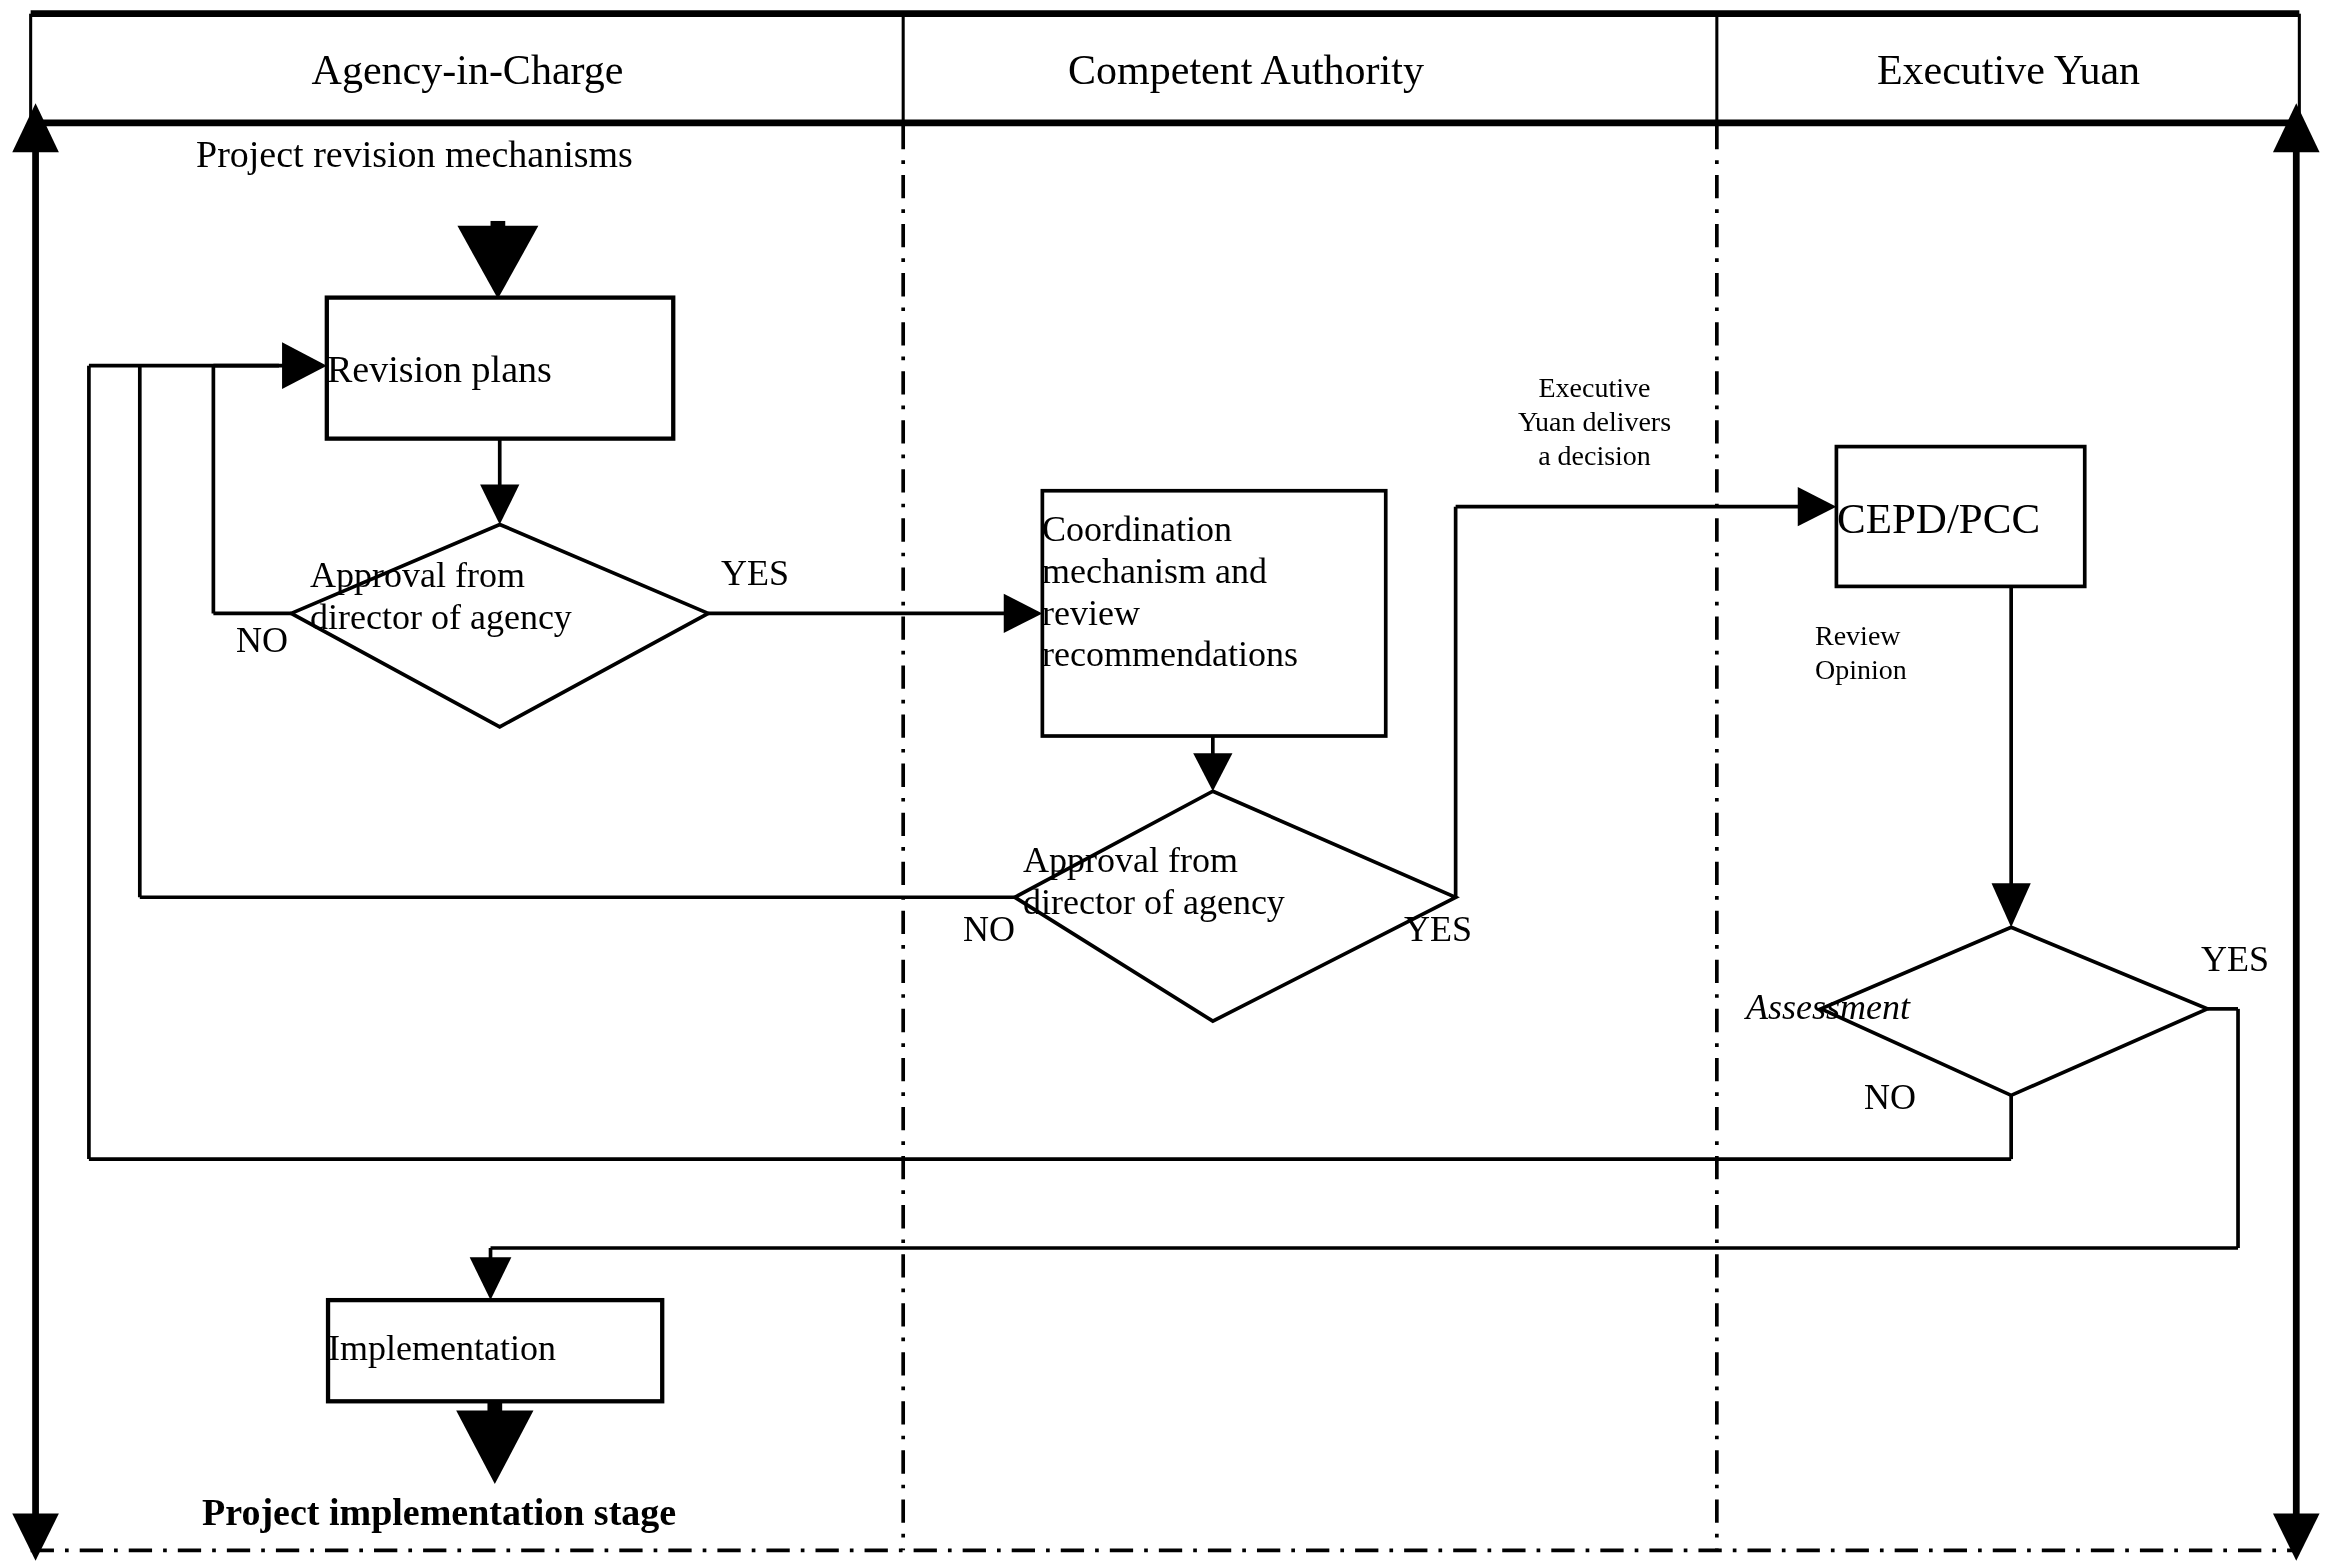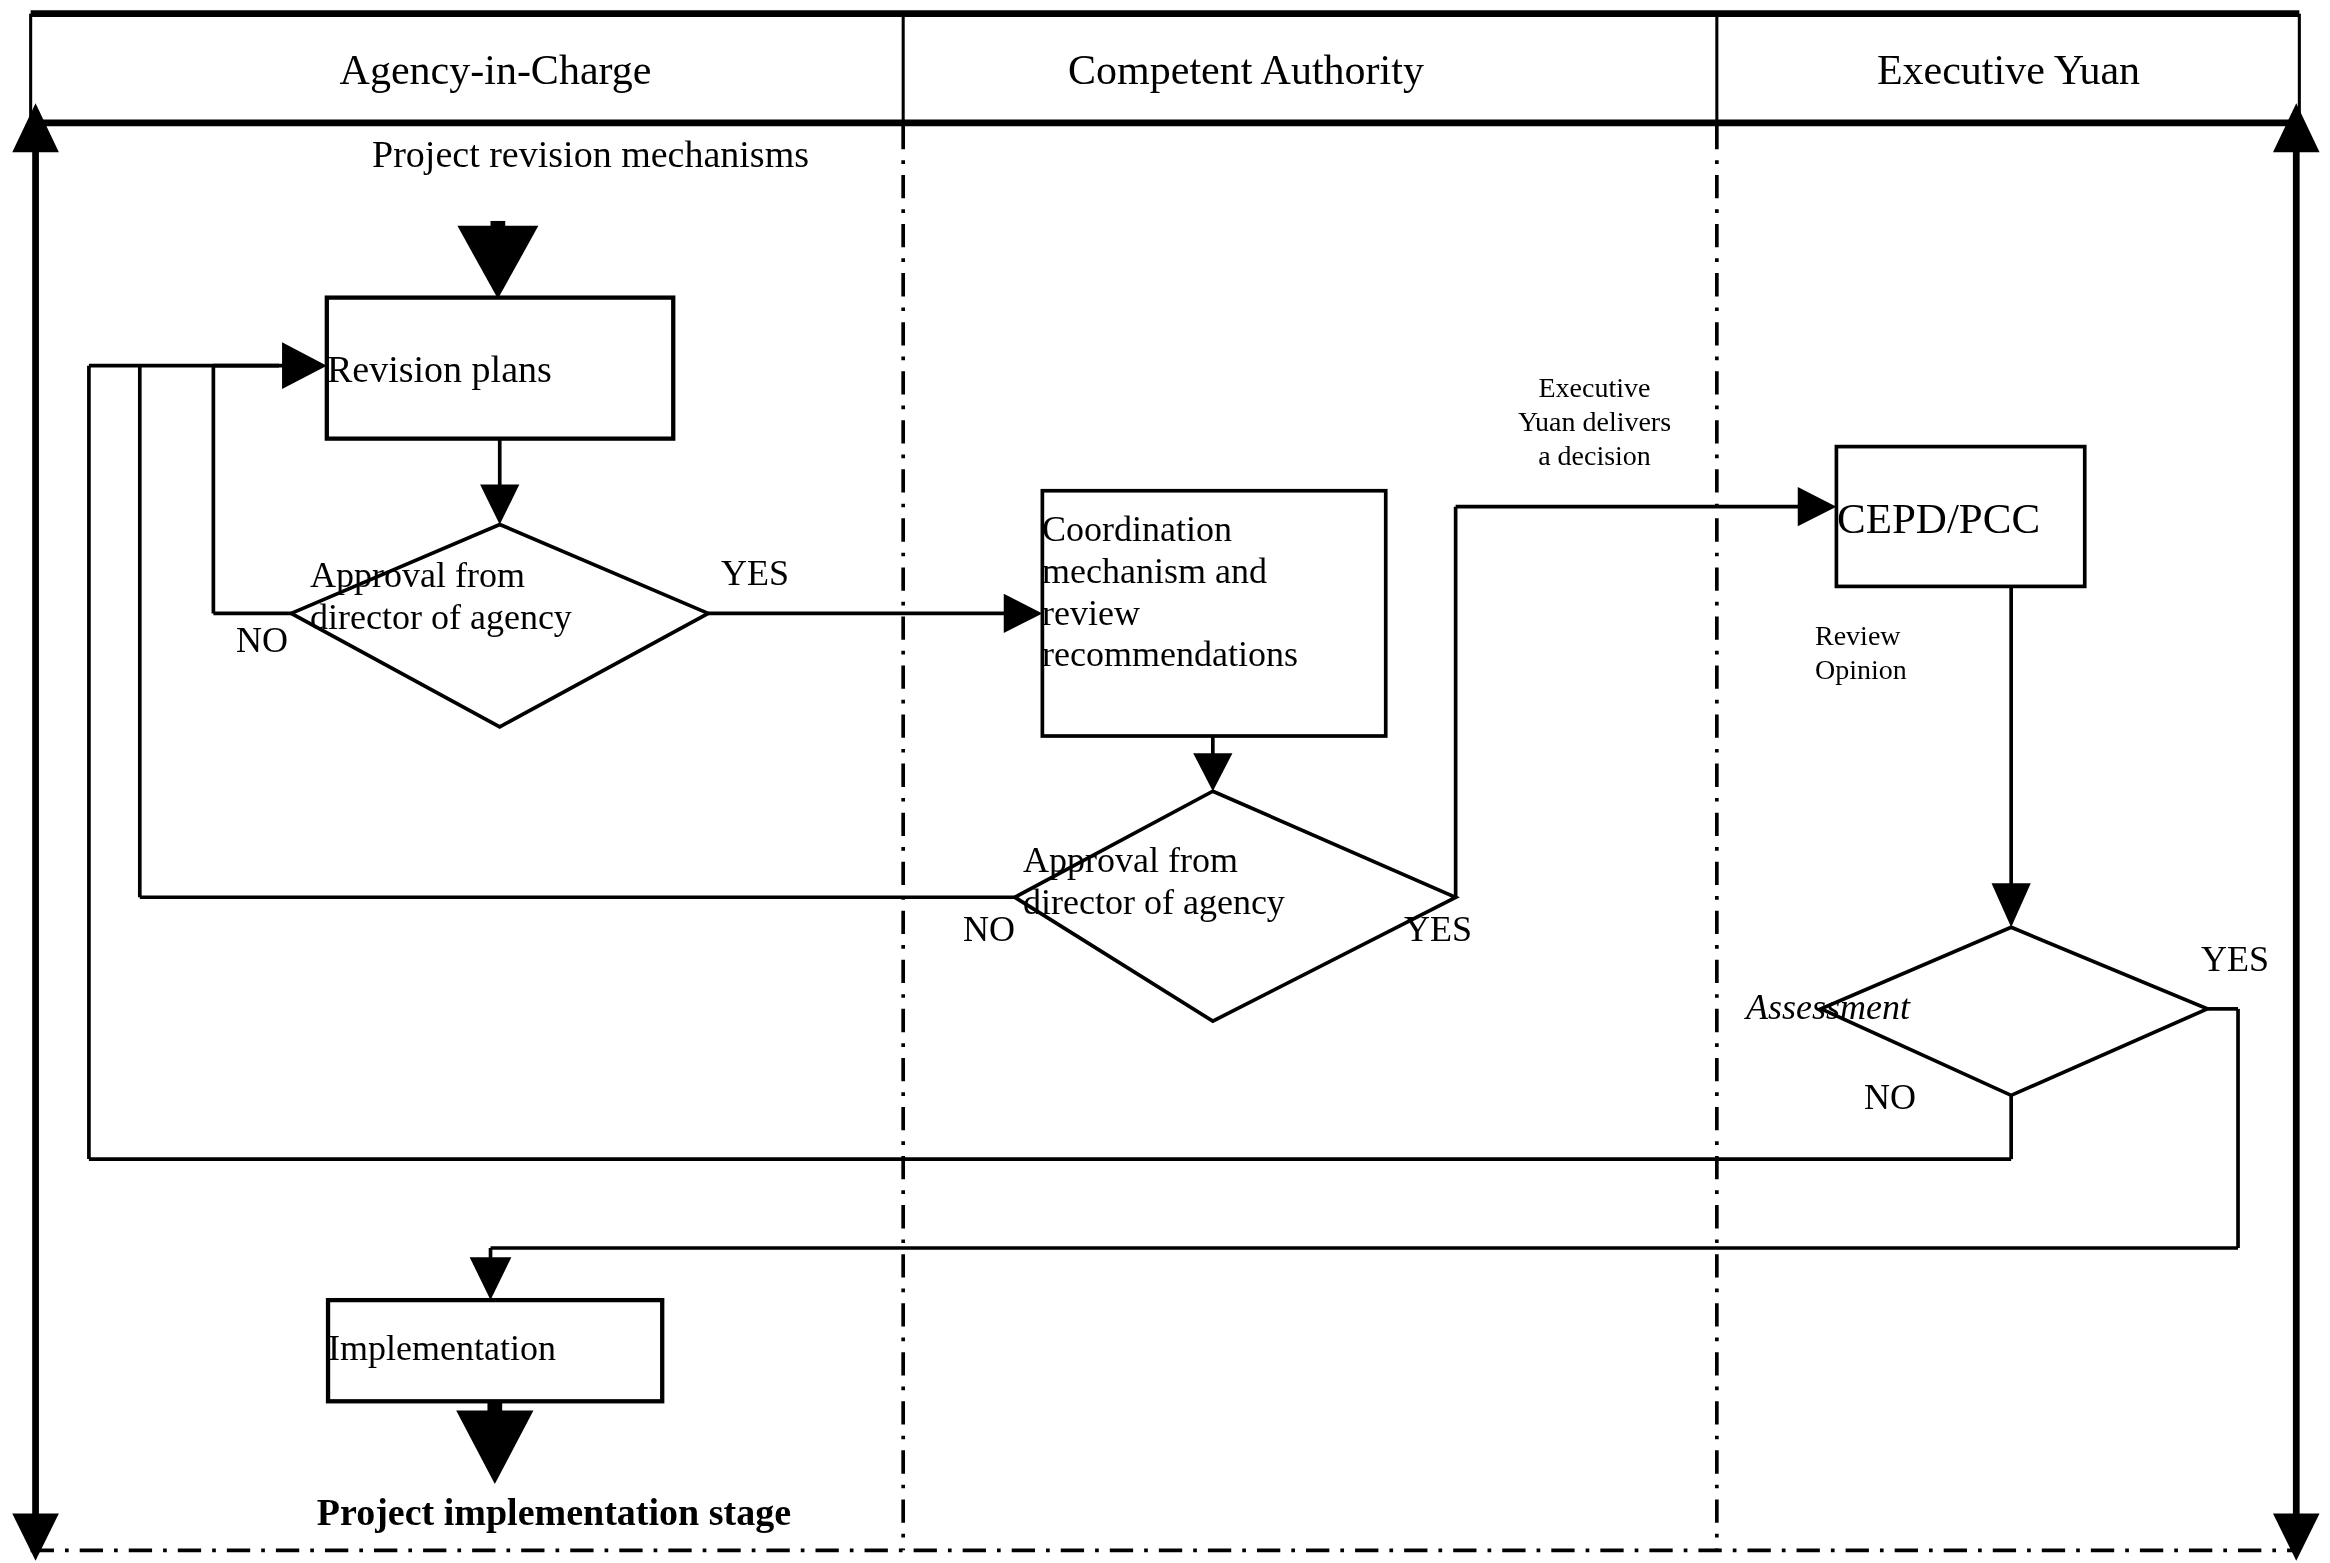--- a/index.html
+++ b/index.html
@@ -10,21 +10,21 @@
     position:absolute;text-align:center;font-size:42px;font-family:"Liberation Serif",serif;
     color:#000;white-space:nowrap;
   }
   .node-label{
     position:absolute;font-family:"Liberation Serif",serif;color:#000;
     line-height:1.16;
   }
   .box-label{font-size:38px;}
   .diamond-label{font-size:36px;}
   .edge-label{position:absolute;font-family:"Liberation Serif",serif;font-size:28px;color:#000;text-align:center;line-height:1.22;}
-  .terminal-label{position:absolute;font-family:"Liberation Serif",serif;font-size:38px;color:#000;text-align:right;line-height:1.18;}
+  .terminal-label{position:absolute;font-family:"Liberation Serif",serif;font-size:38px;color:#000;text-align:left;line-height:1.18;}
   .terminal-bold{font-weight:bold;}
   .yn{position:absolute;font-family:"Liberation Serif",serif;font-size:36px;color:#000;}
 </style>
 </head>
 <body>
 
 <div id="stage">
 
   <svg class="layer" viewBox="0 0 3800 2550">
 
@@ -139,21 +139,21 @@
     <g>
       <line x1="3600" y1="1645" x2="3650" y2="1645" stroke="#000" stroke-width="6"></line>
     </g>
 
     <g>
       <line x1="3280" y1="1786" x2="3280" y2="1890" stroke="#000" stroke-width="6"></line>
     </g>
 
   </svg>
 
-  <div class="lane-title" style="left:31px;top:46px;width:873px;padding-left:28px;">Agency-in-Charge</div>
+  <div class="lane-title" style="left:31px;top:46px;width:873px;">Agency-in-Charge</div>
   <div class="lane-title" style="left:903px;top:46px;width:686px;">Competent Authority</div>
   <div class="lane-title" style="left:1717px;top:46px;width:583px;">Executive Yuan</div>
 
   <div class="terminal-label" style="left:196px;top:132px;width:613px;">
     <div>Project revision mechanisms</div>
   </div>
 
   <div class="node-label box-label" style="left:327px;top:347px;width:346px;">Revision plans</div>
 
   <div class="node-label diamond-label" style="left:310px;top:555px;width:380px;">

